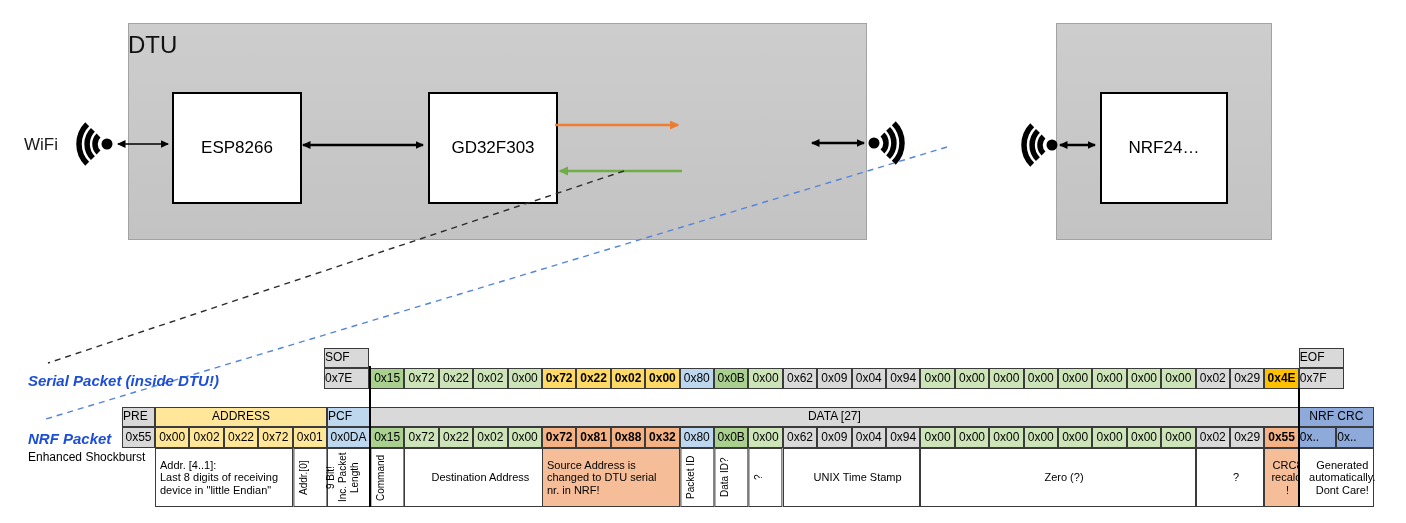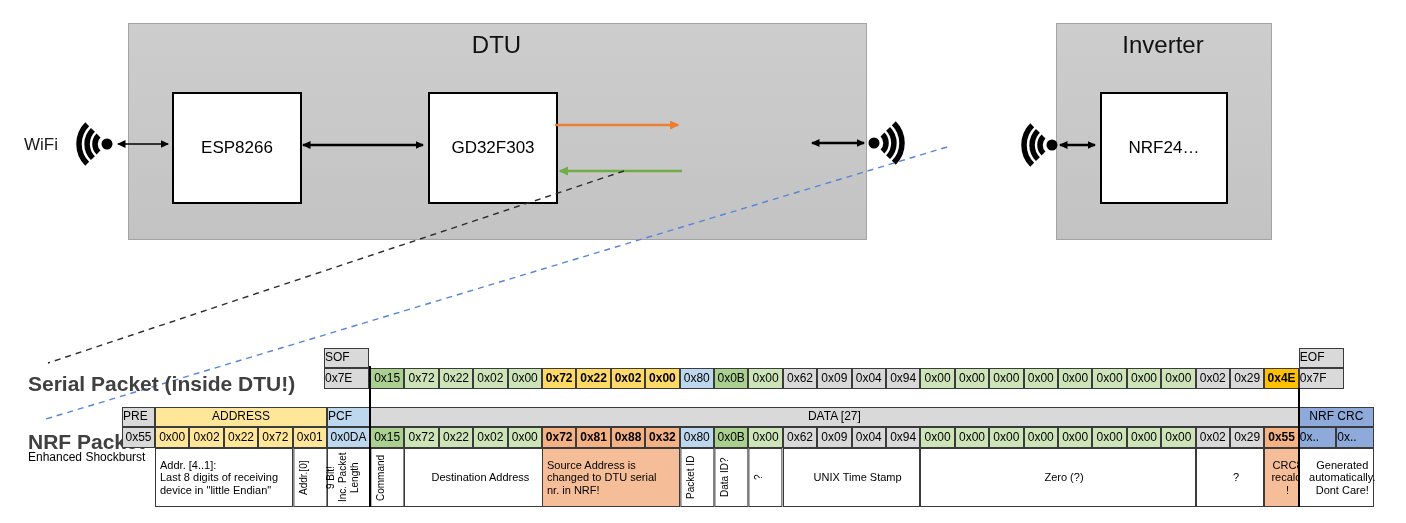--- a/index.html
+++ b/index.html
@@ -1,22 +1,22 @@
 <!DOCTYPE html>
 <html><head>
 <meta charset="utf-8">
 <style>
   html,body{margin:0;padding:0;background:#fff;font-family:"Liberation Sans",sans-serif;}
   #stage{position:relative;width:1406px;height:523px;background:#fff;overflow:hidden;}
   .graybox{position:absolute;background:linear-gradient(#cdcdcd,#c3c3c3);border:1px solid #a3a3a3;}
-  .graytitle{position:absolute;text-align:center;font-size:24px;color:#111;}
+  .graytitle{position:absolute;font-size:24px;color:#111;}
   .chipbox{position:absolute;background:#fff;border:2.2px solid #000;display:flex;align-items:center;justify-content:center;font-size:17px;color:#000;}
   .wifilabel{position:absolute;font-size:17px;color:#1a1a1a;}
   svg{position:absolute;left:0;top:0;pointer-events:none;}
-  .rowlabel{position:absolute;font-weight:bold;font-size:21px;color:#404040;}
+  .rowlabel{position:absolute;font-weight:bold;font-style:italic;font-size:15px;color:#1d4ed8;}
   .sublabel{position:absolute;font-size:12px;color:#000;}
   .cell{position:absolute;box-sizing:border-box;border:1px solid #3b3b3b;display:flex;align-items:center;justify-content:center;font-size:12px;color:#000;background:#fff;line-height:1.12;white-space:pre-line;text-align:center;}
   .hdr{background:#d9d9d9;}
   .hleft{justify-content:flex-start;padding-left:0;}
   .lgreen{background:#cde3b8;}
   .dgreen{background:#a9d08e;}
   .gold{background:#ffd966;font-weight:bold;}
   .amber{background:#ffc000;font-weight:bold;}
   .yellow{background:#ffe699;}
   .lblue{background:#bdd7ee;}
@@ -32,21 +32,20 @@
 </style>
 </head>
 <body>
 
 <div id="stage">
 
   <div class="graybox" style="left:128px;top:23px;width:737px;height:215px;"></div>
   <div class="graytitle" style="left:128px;top:31px;width:737px;">DTU</div>
 
   <div class="graybox" style="left:1056px;top:23px;width:214px;height:215px;"></div>
-  <div class="graytitle" style="left:1056px;top:31px;width:214px;">Inverter</div>
 
   <div class="chipbox" style="left:172px;top:92px;width:126px;height:108px;">
       <span>ESP8266</span>
     </div>
   <div class="chipbox" style="left:428px;top:92px;width:126px;height:108px;">
       <span>GD32F303</span>
     </div>
   <div class="chipbox" style="left:1100px;top:92px;width:124px;height:108px;">
       <span>NRF24…</span>
     </div>

